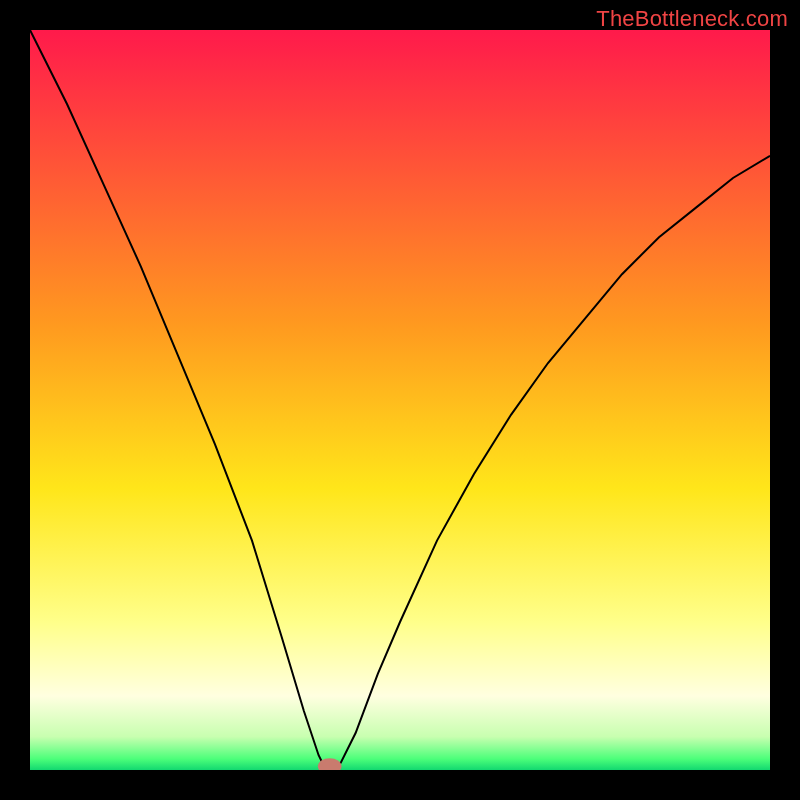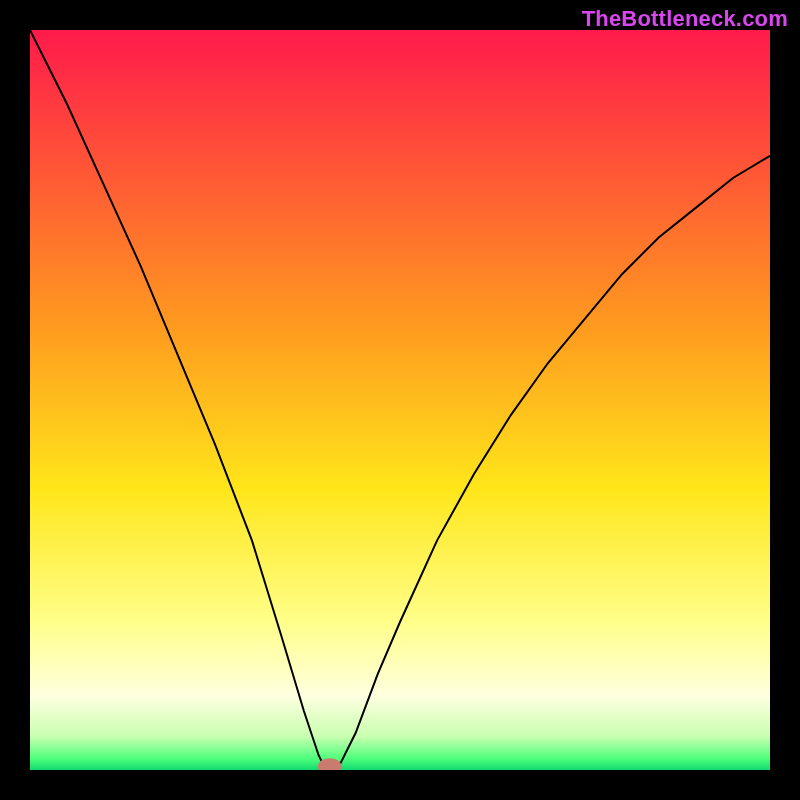--- a/index.html
+++ b/index.html
@@ -16,23 +16,23 @@
     left: 30px;
     top: 30px;
     width: 740px;
     height: 740px;
     background: #000;
   }
   .watermark {
     position: absolute;
     top: 6px;
     right: 12px;
-    color: #d946ef;
+    color: #ef4444;
     font-size: 22px;
-    font-weight: 700;
+    font-weight: 400;
     letter-spacing: 0.2px;
     user-select: none;
   }
   svg {
     position: absolute;
     left: 30px;
     top: 30px;
     width: 740px;
     height: 740px;
     display: block;

